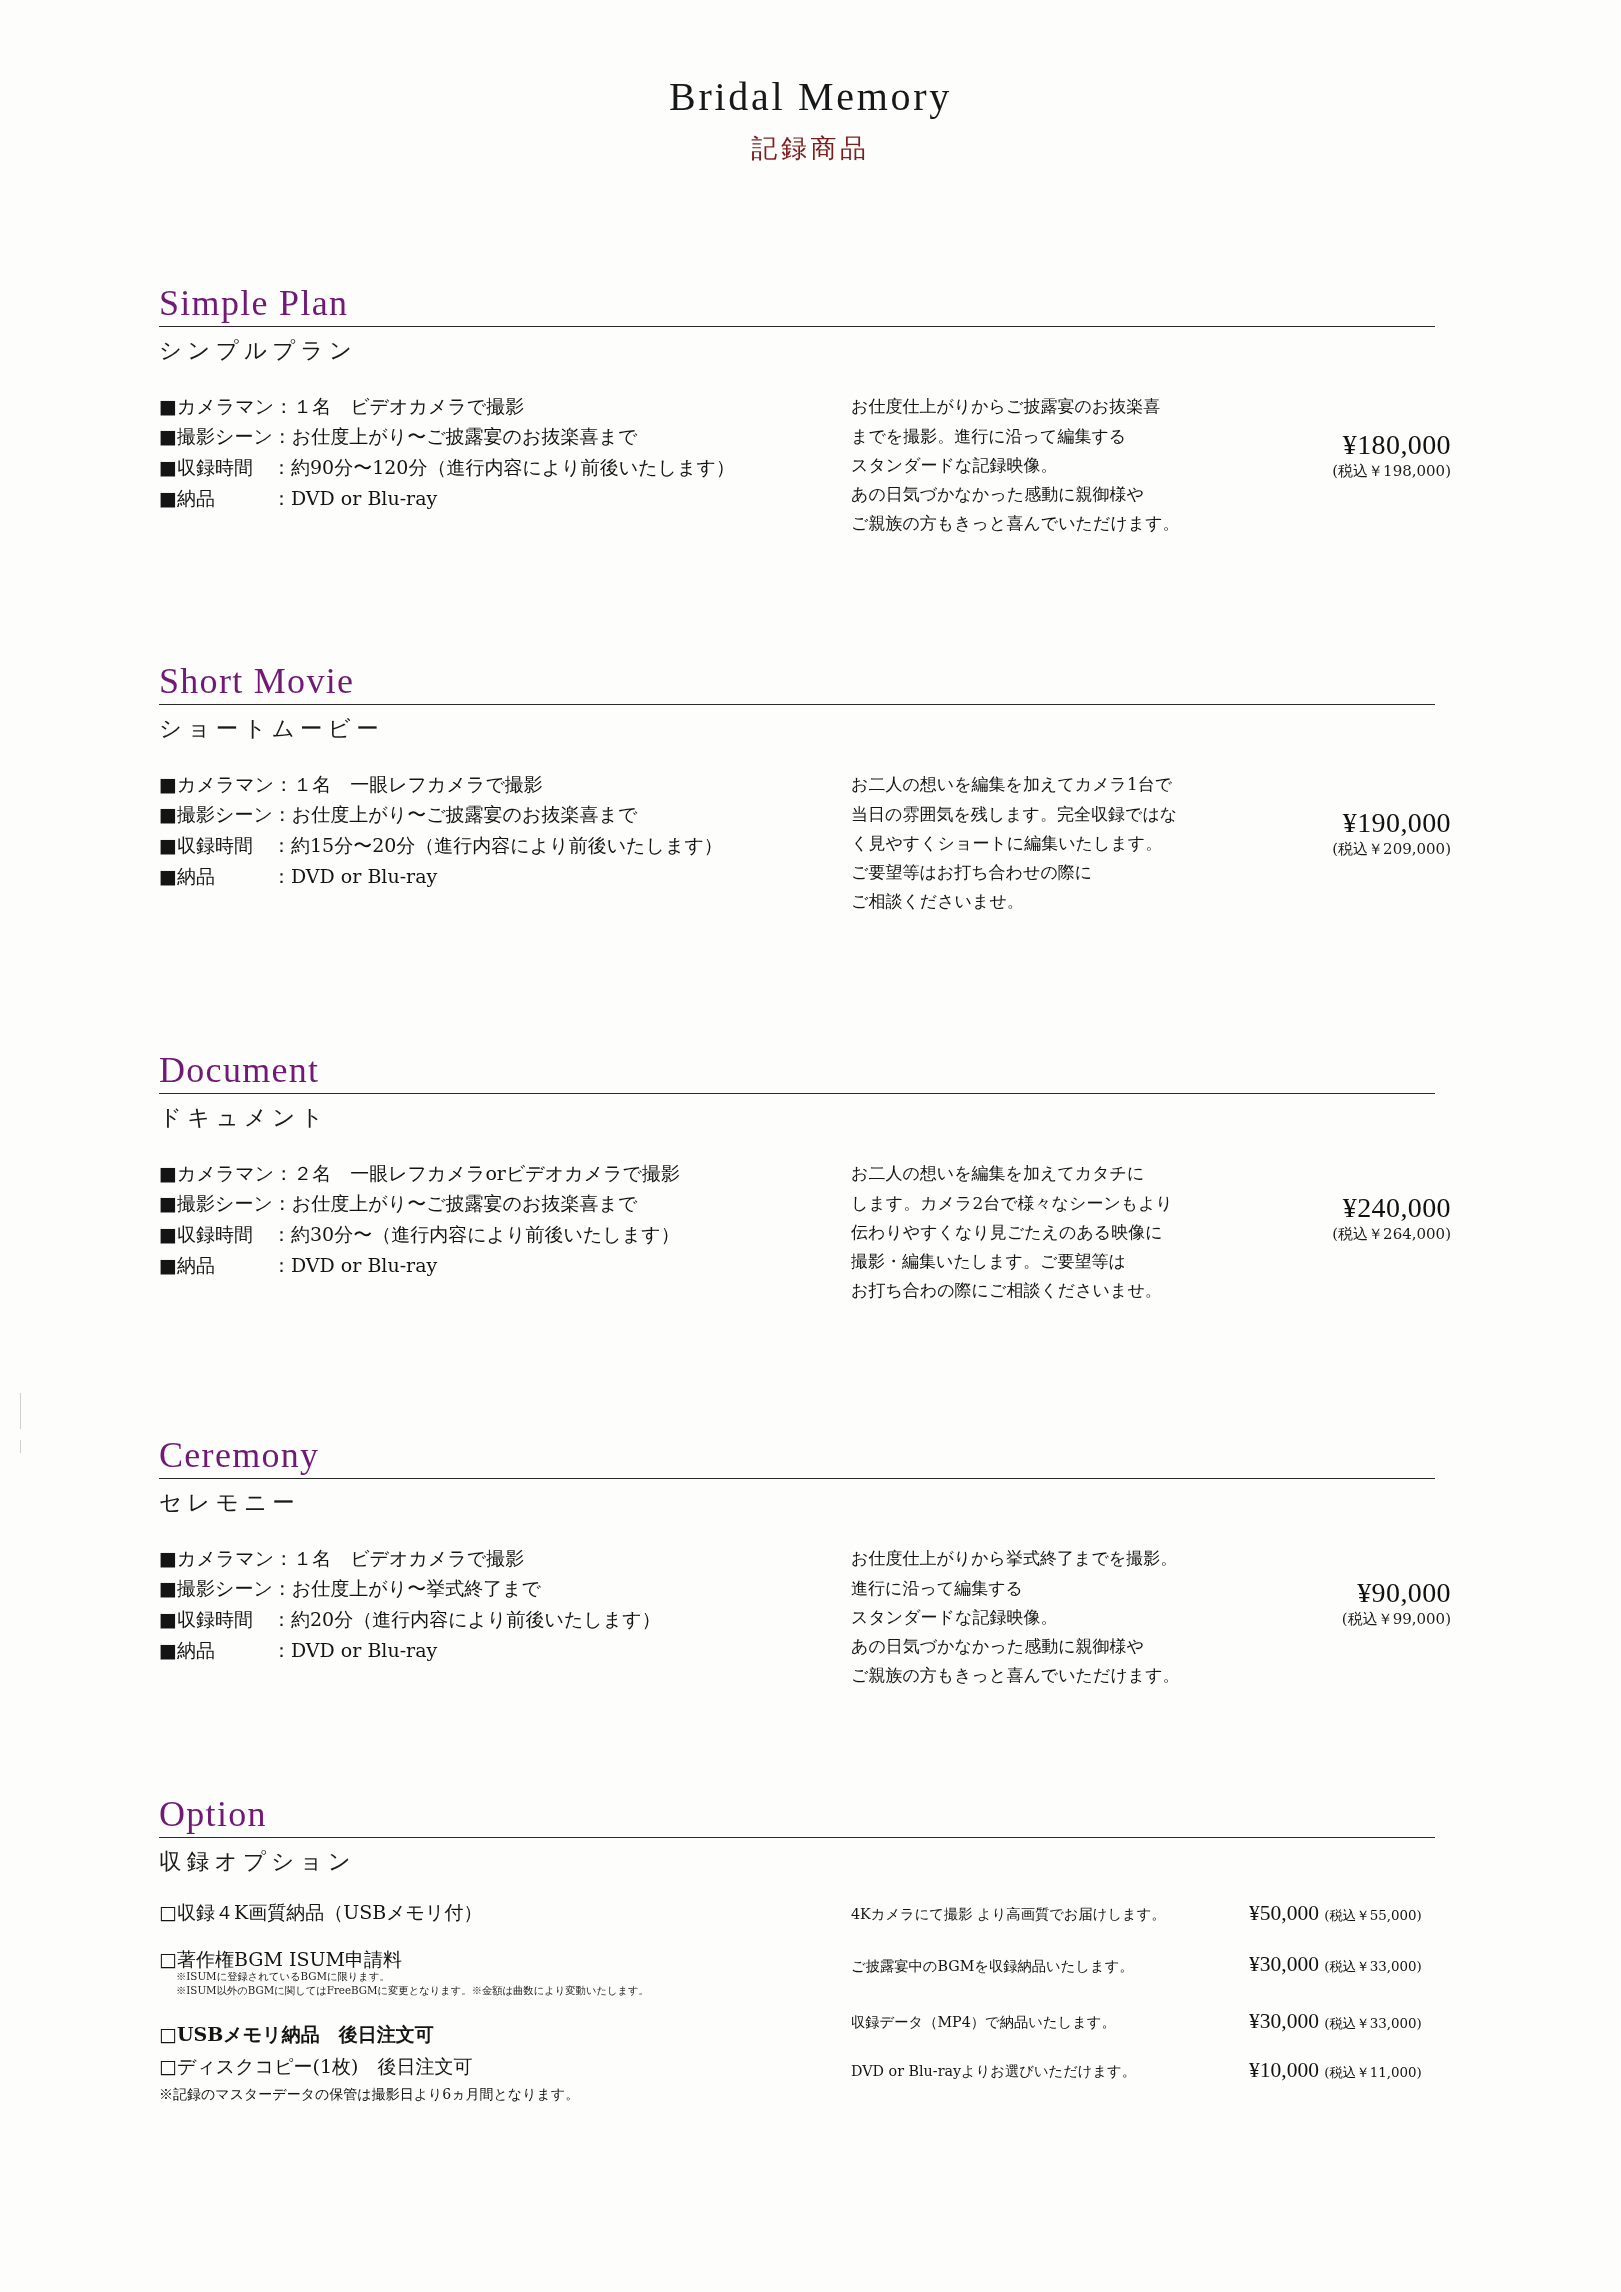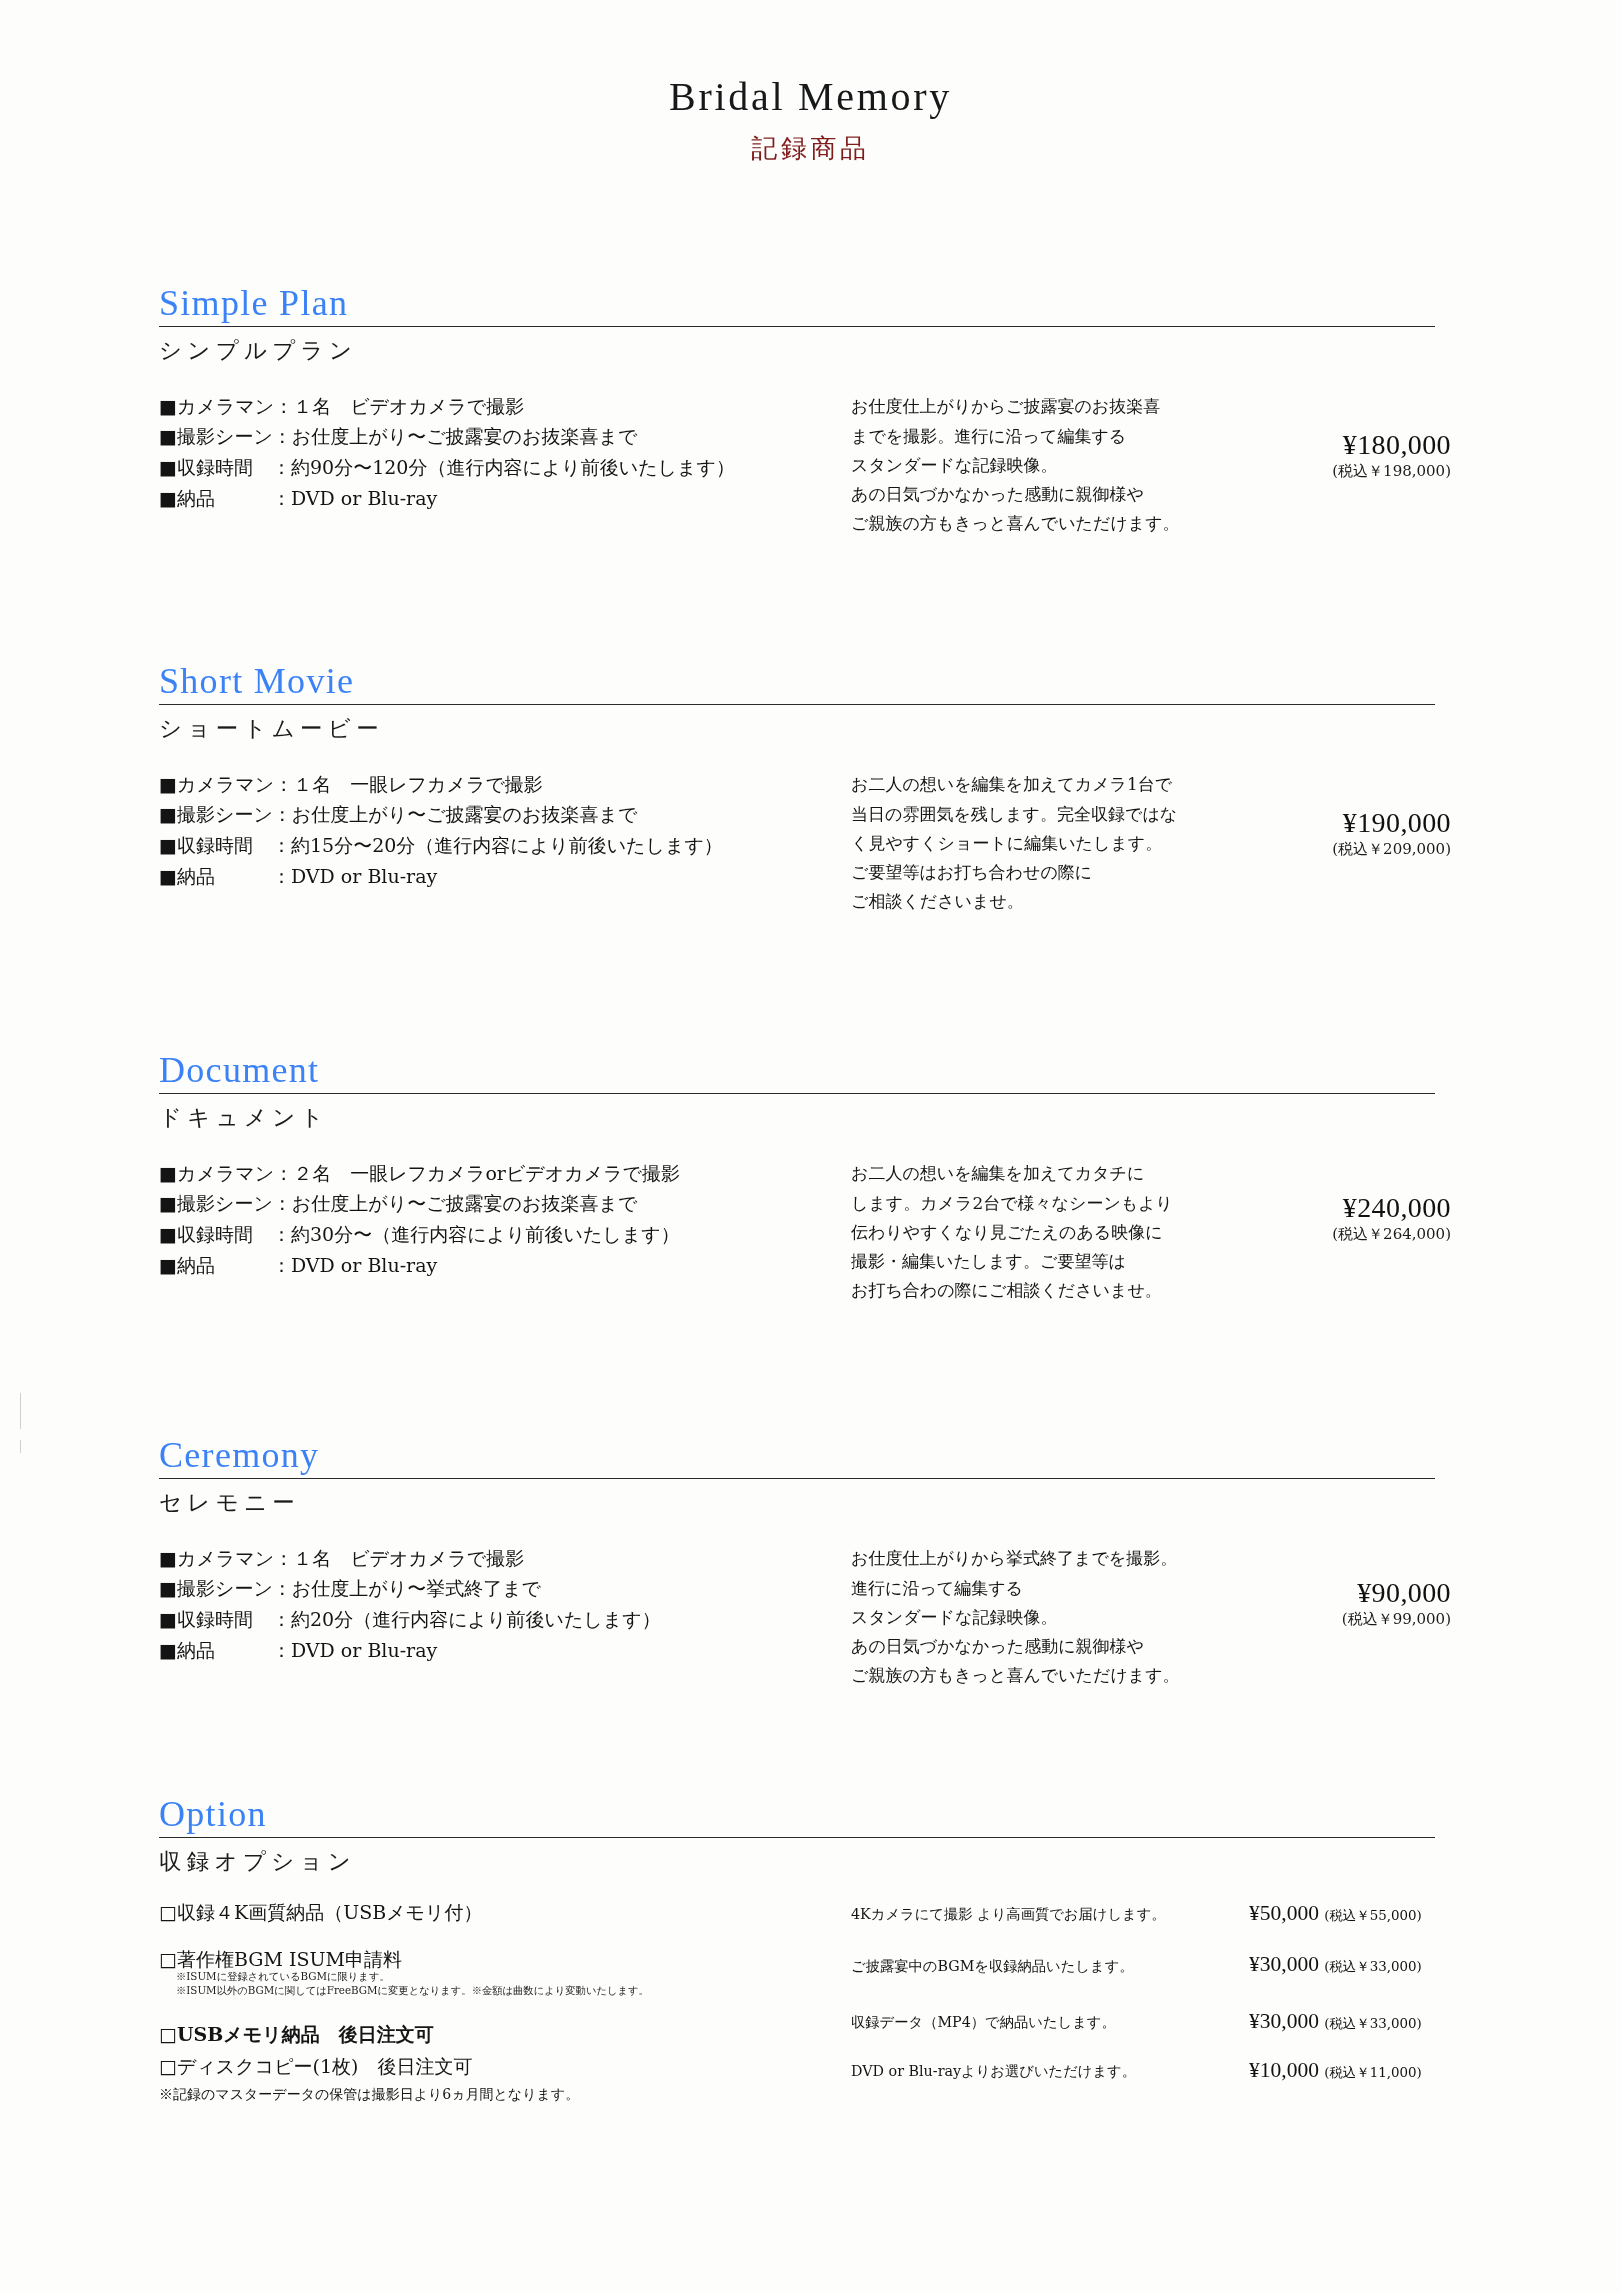--- a/index.html
+++ b/index.html
@@ -49,21 +49,21 @@
     width: 1621px;
   }
   .sec-head {
     margin-left: 159px;
     width: 1276px;
   }
   .sec-title-en {
     font-size: 36px;
     font-weight: 400;
     letter-spacing: 1.3px;
-    color: #3b82f6;
+    color: #701a75;
     line-height: 1.05;
   }
   .sec-rule {
     border-bottom: 1.4px solid #2a2a2a;
     margin-top: 3.6px;
     width: 1276px;
   }
   .sec-title-jp {
     font-size: 22.4px;
     letter-spacing: 5.4px;

